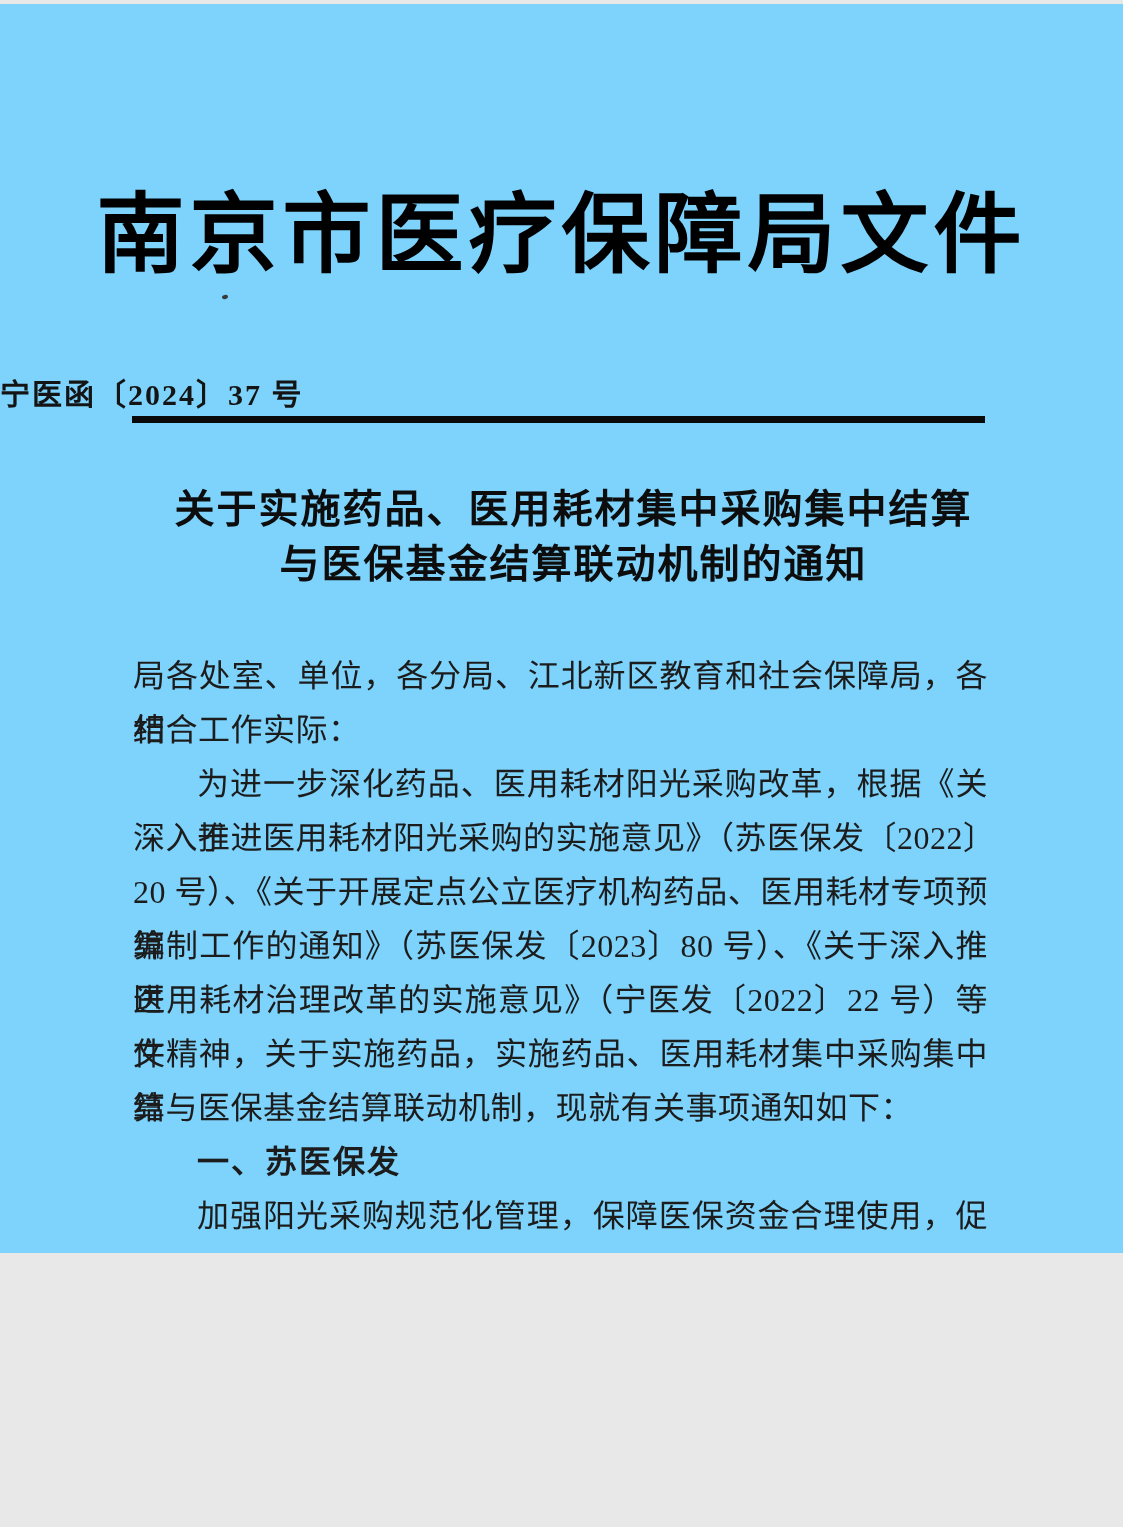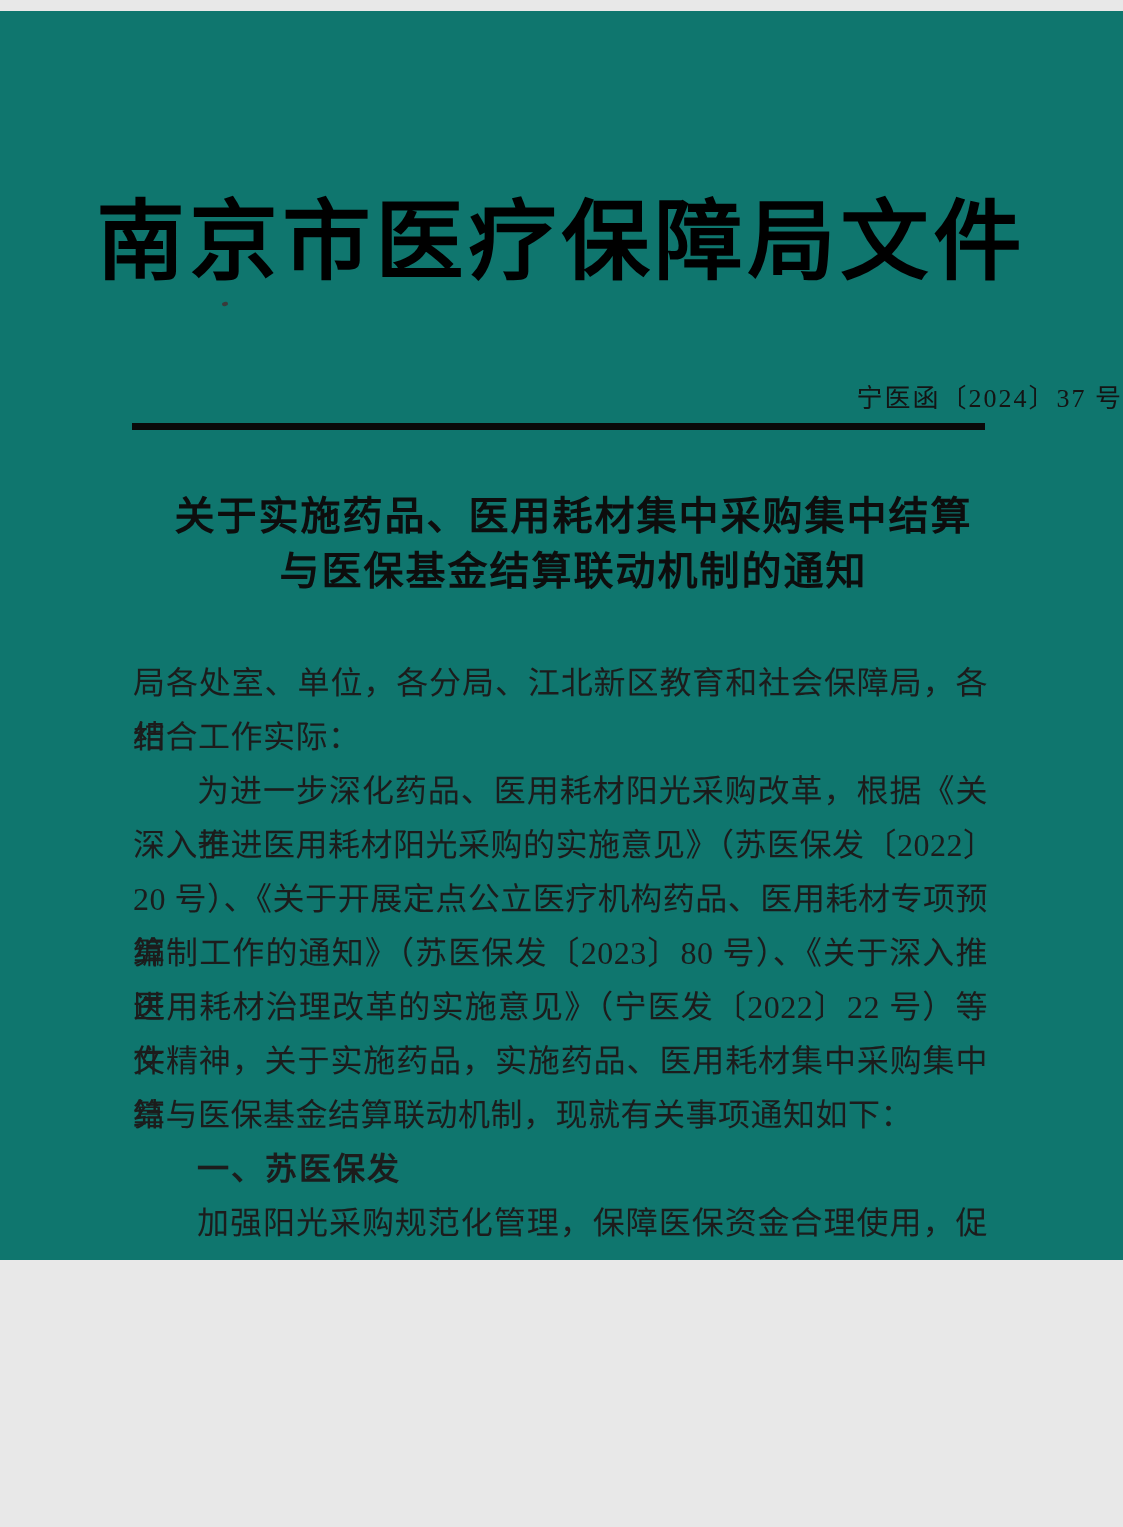--- a/index.html
+++ b/index.html
@@ -4,22 +4,22 @@
 <style>
   html, body {
     margin: 0;
     padding: 0;
     background: #e8e8e8;
   }
   .page {
     position: relative;
     width: 1123px;
     height: 1249px;
-    margin: 11px auto;
-    background: #0f766e;
+    margin: 4px auto;
+    background: #7dd3fc;
     overflow: hidden;
     color: #1a1a1a;
     font-family: "Liberation Serif", "DejaVu Serif", serif;
   }
   
   .header-title {
     position: absolute;
     top: 168px;
     left: 0;
     width: 100%;
@@ -42,24 +42,25 @@
     background: #3a3a3a;
     border-radius: 50%;
     transform: rotate(-15deg);
   }
   
   .doc-number {
     position: absolute;
     top: 366px;
     left: 0;
     width: 100%;
-    text-align: right;
-    font-size: 26px;
+    text-align: left;
+    font-size: 30px;
     letter-spacing: 2px;
     color: #141414;
+    font-weight: bold;
   }
   
   .divider {
     position: absolute;
     top: 412px;
     left: 132px;
     width: 853px;
     height: 7px;
     background: #0a0a0a;
   }

